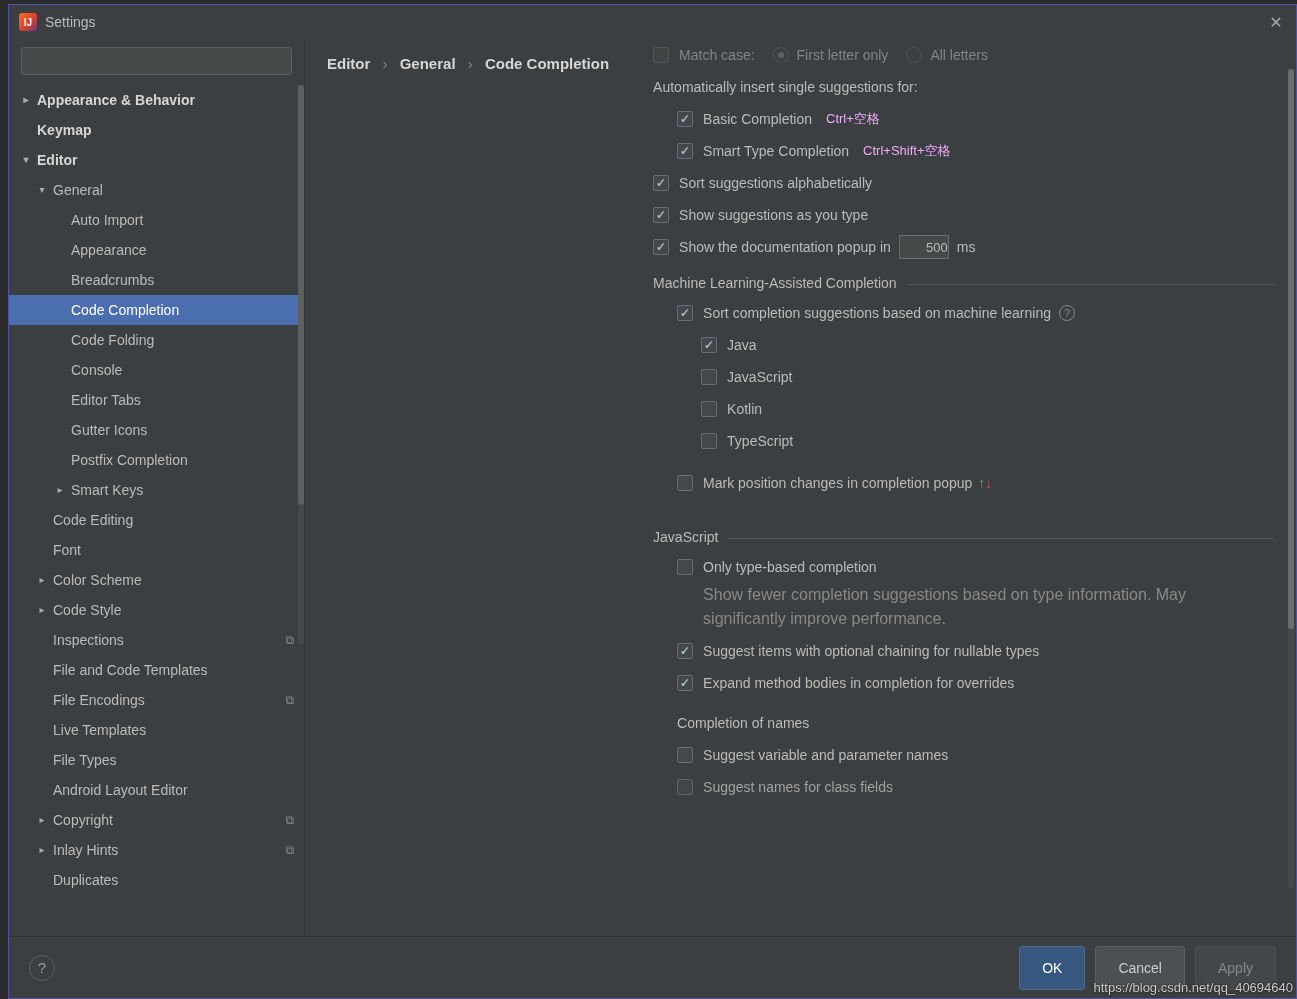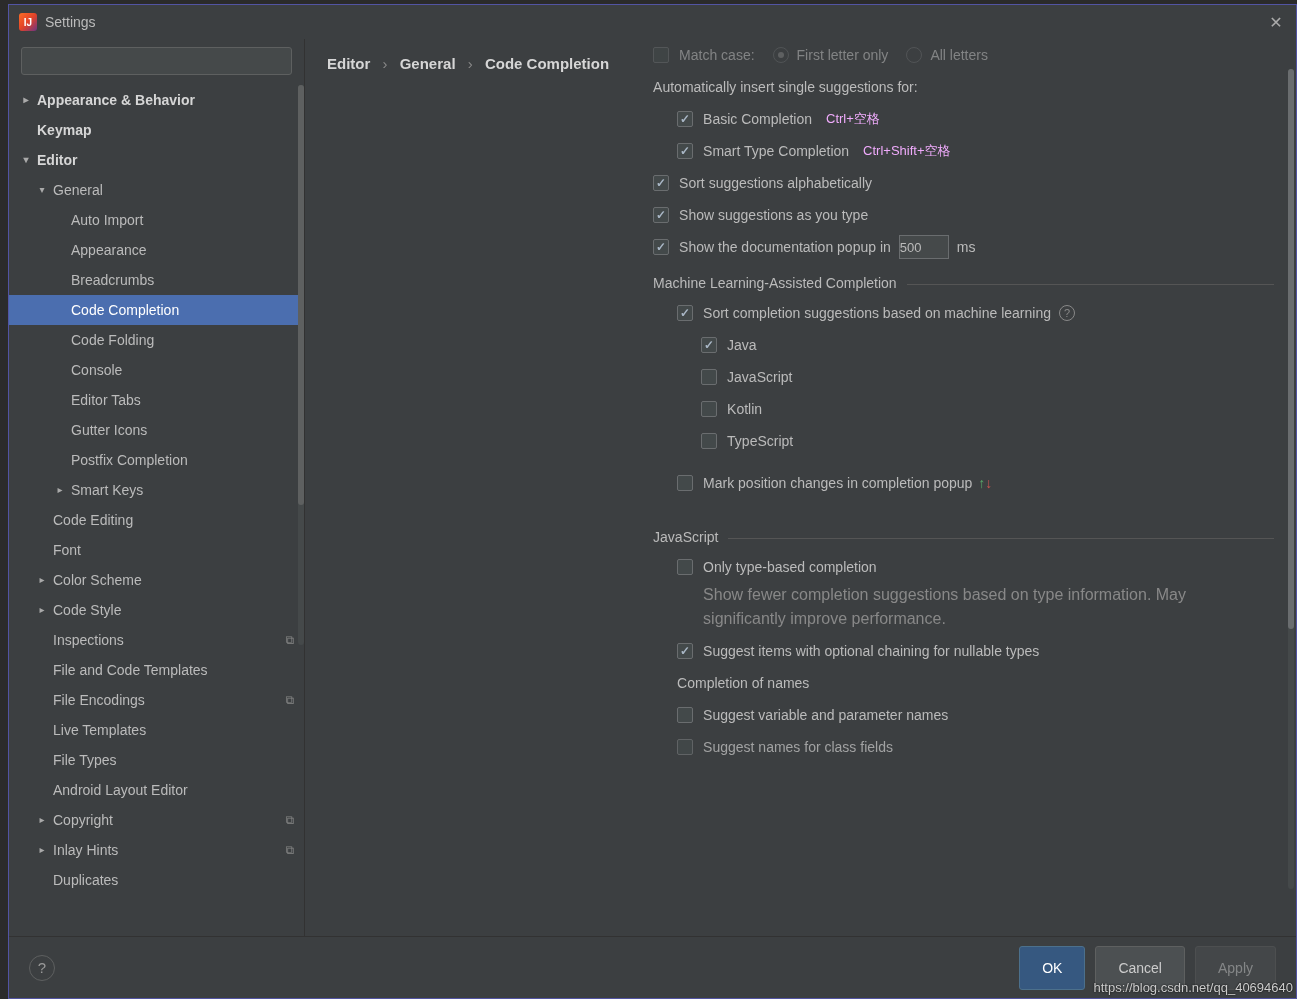--- a/index.html
+++ b/index.html
@@ -40,21 +40,21 @@
 .ind1 { padding-left: 24px; }
 .ind2 { padding-left: 48px; }
 .cb { width: 16px; height: 16px; border: 1px solid #6a6d6f; border-radius: 2px; margin-right: 10px; display: inline-flex; align-items: center; justify-content: center; flex-shrink:0; background:#43494a;}
 .cb.checked { background: #43494a; }
 .cb.checked::after { content: "✓"; color: #a9b7c6; font-size: 12px; font-weight: bold; }
 .cb.disabled { opacity: 0.5; }
 .radio { width: 16px; height: 16px; border: 1px solid #6a6d6f; border-radius: 50%; margin-right: 8px; display: inline-flex; align-items: center; justify-content: center; flex-shrink:0;}
 .radio.checked::after { content: ""; width: 6px; height: 6px; background: #888; border-radius: 50%; }
 .radio.disabled { opacity: 0.45; }
 .kbd { color: #f0abfc; margin-left: 14px; font-size: 13px;}
-.txt-input { width: 50px; height: 24px; background: #45494a; border: 1px solid #6a6d6f; color: #bbb; text-align: left; margin: 0 8px; font-size:13px;}
+.txt-input { width: 50px; height: 24px; background: #45494a; border: 1px solid #6a6d6f; color: #bbb; text-align: right; margin: 0 8px; font-size:13px;}
 .section-hr { border: none; border-top: 1px solid #555; flex:1; margin-left:10px; margin-top:2px;}
 .section-hdr { display:flex; align-items:center; margin: 12px 0 6px 0;}
 .help-circ { width:16px; height:16px; border:1px solid #888; border-radius:50%; display:inline-flex; align-items:center; justify-content:center; font-size:11px; color:#888; margin-left:8px;}
 .arrows-up { color:#59a869; margin-left:6px; font-size:14px;}
 .arrows-dn { color:#c75450; font-size:14px;}
 .subtext { color: #888; padding-left: 26px; font-size:16px; line-height:1.5; margin-bottom:4px; max-width:540px;}
 .footer { height: 62px; border-top: 1px solid #323232; display: flex; align-items: center; padding: 0 20px; }
 .help-btn { width: 26px; height: 26px; border: 1px solid #5e6060; border-radius: 50%; display:flex; align-items:center; justify-content:center; color:#999; cursor:pointer; font-size:15px;}
 .btns { margin-left: auto; display: flex; gap: 10px; }
 .btn { padding: 13px 22px; border-radius: 3px; font-size: 14px; cursor: pointer; border: 1px solid #5e6060; background: #4c5052; color: #ccc; }
@@ -276,22 +276,26 @@
           <span>Only type-based completion</span>
         </div>
         <div class="ind1">
             <div class="subtext">Show fewer completion suggestions based on type information. May significantly improve performance.</div>
           </div>
 
         <div class="line ind1">
           <span class="cb checked"></span>
           <span>Suggest items with optional chaining for nullable types</span>
         </div>
-
-        <div class="line ind1" style="margin-top:0;">
+        <div class="line ind1">
+          <span class="cb checked"></span>
+          <span>Expand method bodies in completion for overrides</span>
+        </div>
+
+        <div class="line ind1" style="margin-top:8px;">
             <span>Completion of names</span>
           </div>
         <div class="line ind1">
           <span class="cb"></span>
           <span>Suggest variable and parameter names</span>
         </div>
         <div class="line ind1" style="opacity:0.8;">
           <span class="cb"></span>
           <span>Suggest names for class fields</span>
         </div>

